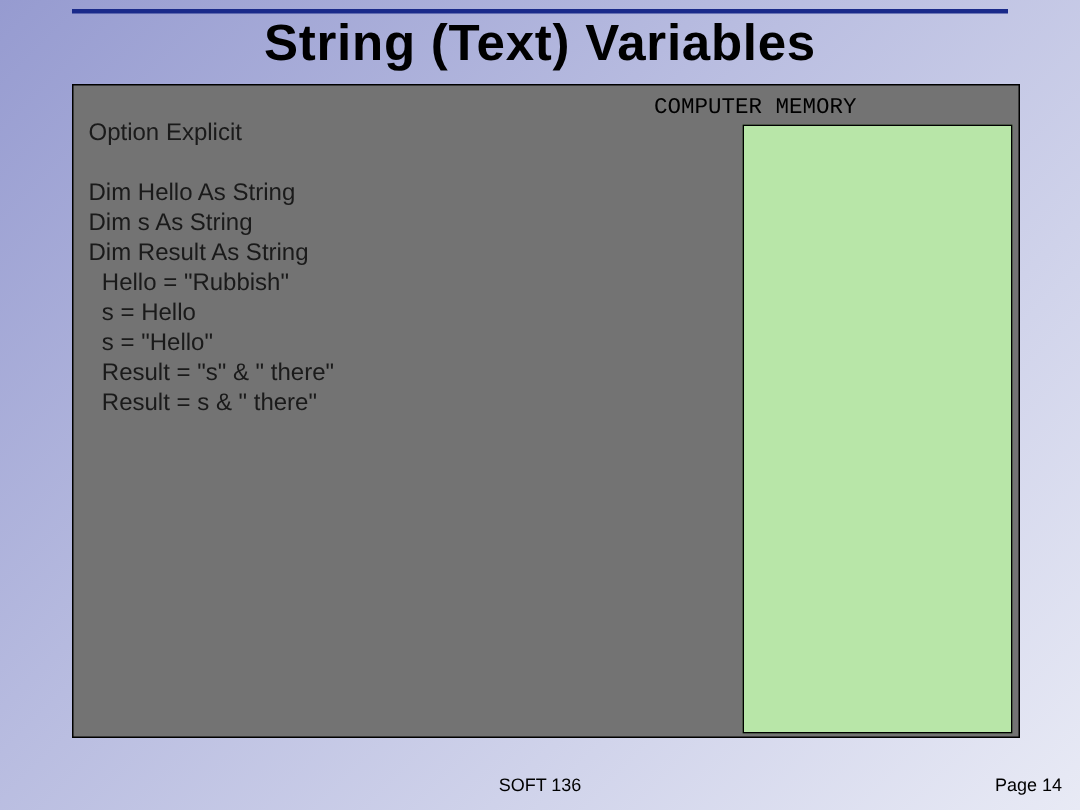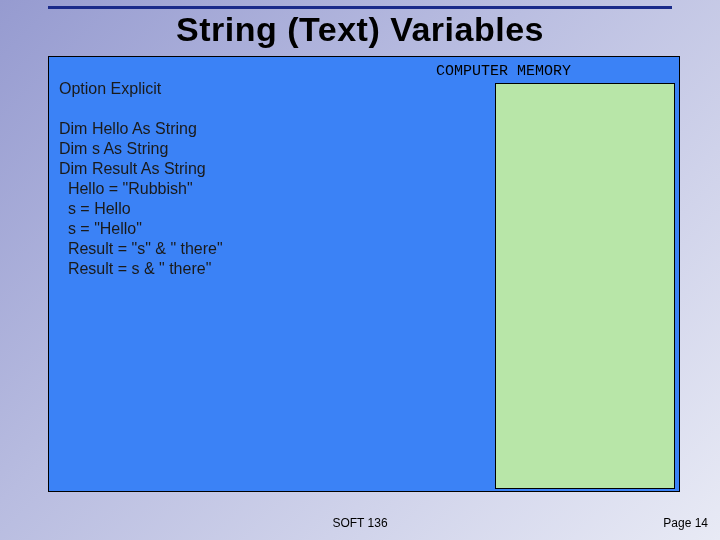--- a/index.html
+++ b/index.html
@@ -32,21 +32,21 @@
     font-weight: bold;
     color: #000;
     letter-spacing: 0.5px;
   }
   .green-panel {
     position: absolute;
     top: 56px;
     left: 48px;
     width: 632px;
     height: 436px;
-    background: #3b82f6;
+    background: #737373;
     border: 1px solid #000;
   }
   .code-block {
     position: absolute;
     top: 22px;
     left: 10px;
     font-family: Liberation Sans, sans-serif;
     font-size: 16px;
     line-height: 20px;
     color: #1a1a1a;

